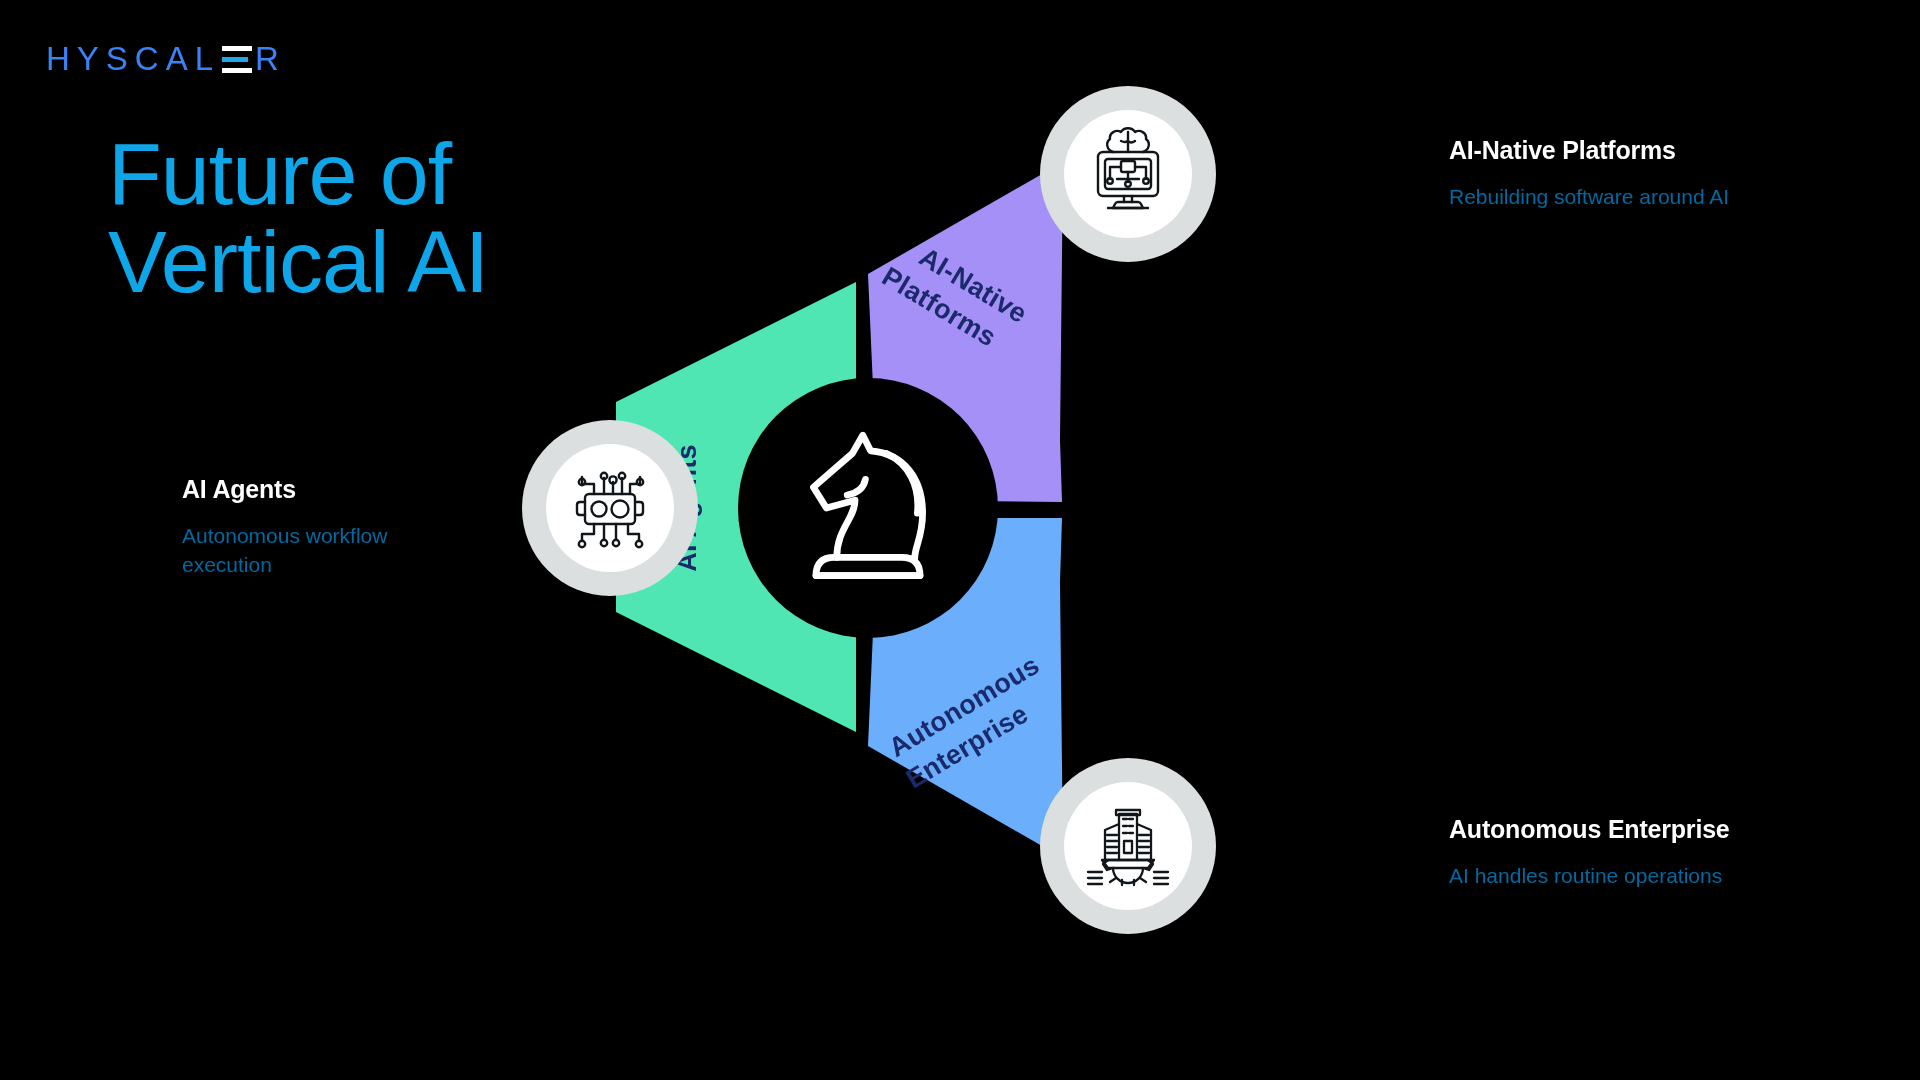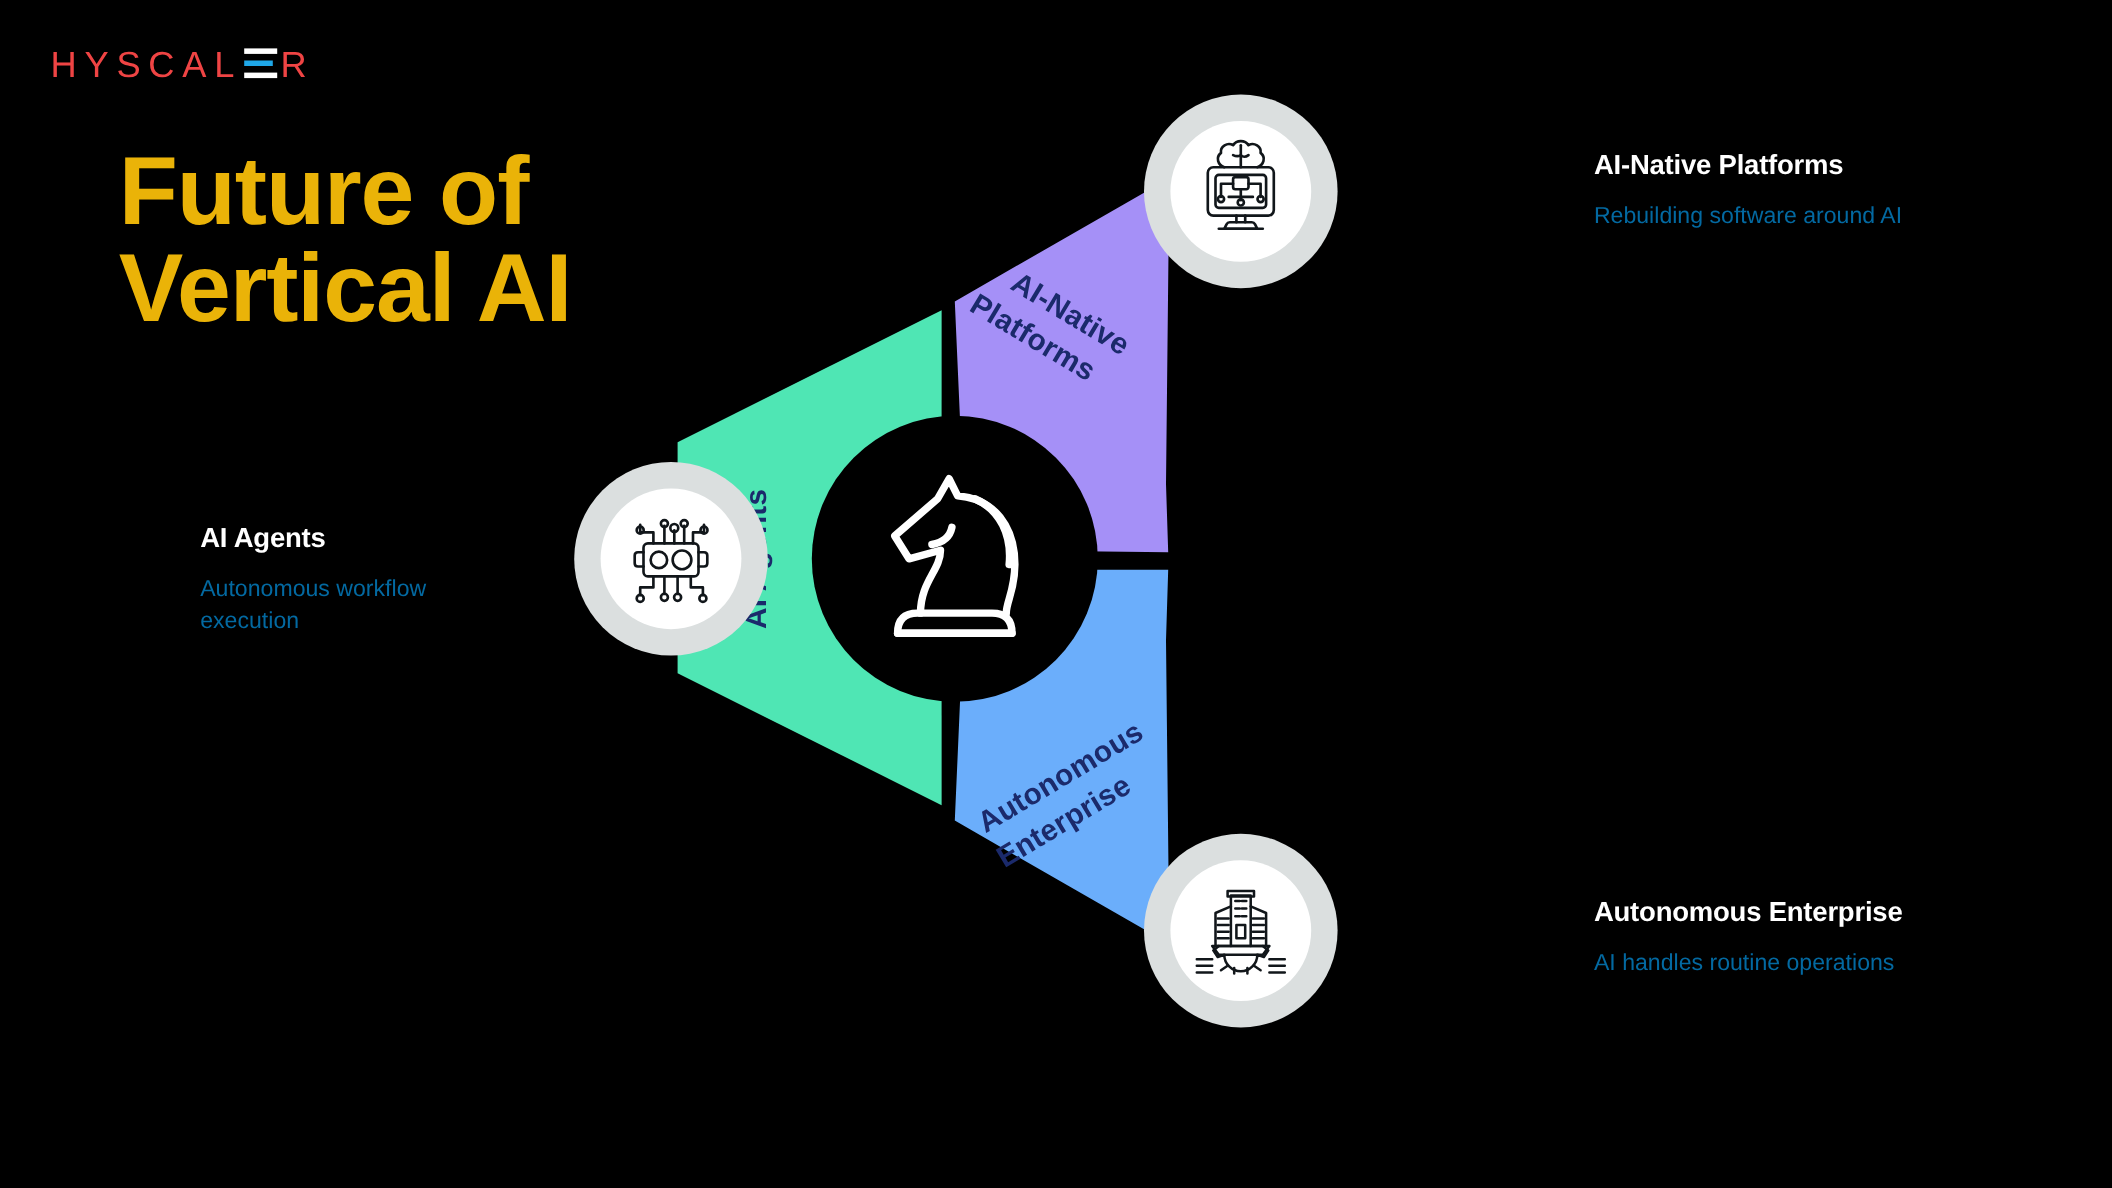--- a/index.html
+++ b/index.html
@@ -19,47 +19,47 @@
   
   #logo {
     position:absolute;
     left:46px; top:40px;
     display:flex; align-items:center;
     letter-spacing:6px;
   }
   #logo .wordmark {
     font-size:33px;
     font-weight:400;
-    color:#ef4444;
+    color:#3b82f6;
     letter-spacing:7px;
     font-family:"Liberation Sans", sans-serif;
     display:flex;
-    align-items:center;
+    align-items:flex-end;
   }
   #logo .logo-e {
     position:relative;
     display:inline-block;
     width:30px; height:34px;
     margin-left:2px; margin-right:3px;
   }
   #logo .logo-e i {
     position:absolute; left:0; display:block;
     background:#ffffff; height:5px;
   }
   #logo .logo-e i.bar-top    { top:2px;  width:30px; }
   #logo .logo-e i.bar-mid    { top:13px; width:26px; background:#1FA7E8; }
   #logo .logo-e i.bar-bottom { top:24px; width:30px; }
 
   
   #headline {
     position:absolute;
     left:108px; top:130px;
-    color:#eab308;
+    color:#0ea5e9;
     font-size:88px;
-    font-weight:bold;
+    font-weight:normal;
     line-height:1.0;
     letter-spacing:-1px;
     font-family:"Liberation Sans", sans-serif;
   }
   #headline .l2 { display:block; margin-top:0; }
 
   
   .annot { position:absolute; }
   .annot .annot-title {
     color:#ffffff;

